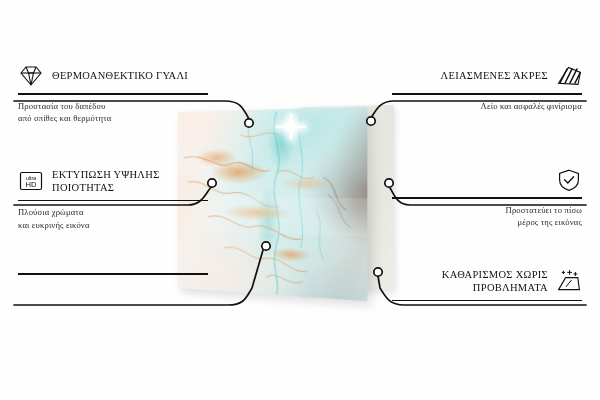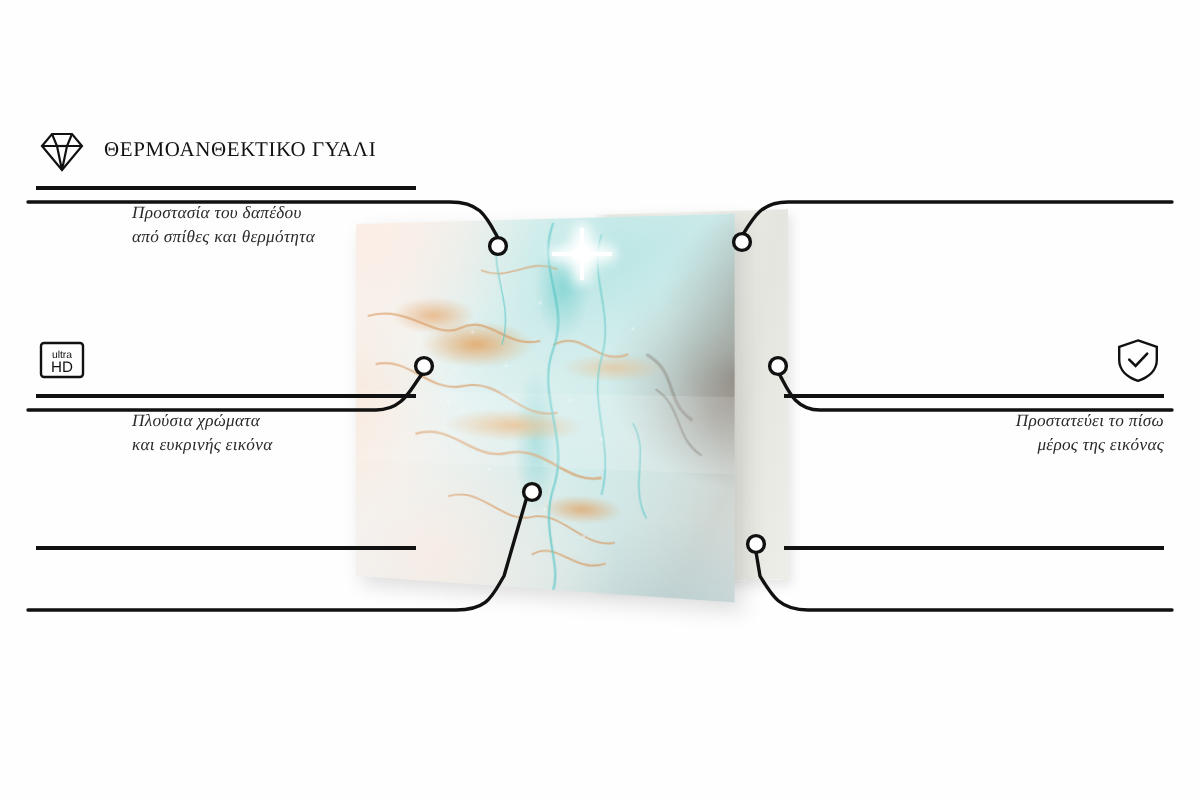--- a/index.html
+++ b/index.html
@@ -79,23 +79,22 @@
   .feat .head{display:flex;align-items:center;gap:8px;}
   .feat.right .head{justify-content:flex-end;}
   .feat .title{
     font-size:10.5px;letter-spacing:.3px;line-height:1.28;color:#121212;
     text-transform:uppercase;
   }
   .feat.left .title{text-align:left;}
   .feat.right .title{text-align:right;}
   .feat .rule{height:1.6px;background:#111;margin:5px 0 5px;width:100%;}
   .feat .desc{
-    font-size:8.6px;line-height:1.45;color:#2a2a2a;font-style:italic;
+    font-size:8.6px;line-height:1.45;color:#2a2a2a;
     letter-spacing:.15px;
-    margin-left:48px;
   }
   .feat.right .desc{text-align:right;}
   .ico{width:26px;height:24px;flex:0 0 26px;display:block;}
   .feat.right .ico{order:2;}
 
   
   #f-tl{left:18px;top:64px;}
   #f-ml{left:18px;top:168px;}
   #f-bl{left:18px;top:268px;}
   #f-tr{left:392px;top:64px;}
@@ -191,38 +190,70 @@
     <div class="desc">Προστασία του δαπέδου<br>από σπίθες και θερμότητα</div>
   </div>
 
   <div class="feat left" id="f-ml">
     <div class="head">
       <svg class="ico" viewBox="0 0 26 24">
         <rect x="2.5" y="3.5" width="21" height="17" rx="1.5" fill="none" stroke="#111" stroke-width="1.2"></rect>
         <text x="13" y="11" font-family="Liberation Sans, sans-serif" font-size="5.2" text-anchor="middle" fill="#111">ultra</text>
         <text x="13" y="18.2" font-family="Liberation Sans, sans-serif" font-size="7.6" text-anchor="middle" fill="#111">HD</text>
       </svg>
+      <div class="title">ΕΚΤΥΠΩΣΗ ΥΨΗΛΗΣ ΠΟΙΟΤΗΤΑΣ</div>
     </div>
     <div class="rule"></div>
     <div class="desc">Πλούσια χρώματα<br>και ευκρινής εικόνα</div>
   </div>
 
   <div class="feat left" id="f-bl">
     <div class="rule"></div>
   </div>
 
+  <div class="feat right" id="f-tr">
+    <div class="head">
+      <svg class="ico" viewBox="0 0 26 24">
+        <g stroke="#111" stroke-width="1.6" stroke-linecap="round">
+          <path d="M4 19 L11 5"></path>
+            <path d="M9 19 L16 5"></path>
+            <path d="M14 19 L21 5"></path>
+            <path d="M19 19 L24 9"></path>
+        </g>
+        <path d="M2.5 19.2 L12.5 3.4 L24.4 8.4 L22 20.4 Z" fill="none" stroke="#111" stroke-width="1.1"></path>
+      </svg>
+      <div class="title">ΛΕΙΑΣΜΕΝΕΣ ΆΚΡΕΣ</div>
+    </div>
+    <div class="rule"></div>
+    <div class="desc">Λείο και ασφαλές φινίρισμα</div>
+  </div>
 
   <div class="feat right" id="f-mr">
     <div class="head">
       <svg class="ico" viewBox="0 0 26 24">
         <path d="M13 2.2 L22.4 5.4 V12 C22.4 17 18.4 20.6 13 22.4 C7.6 20.6 3.6 17 3.6 12 V5.4 Z" fill="none" stroke="#111" stroke-width="1.2"></path>
         <path d="M8.6 11.8 L11.8 15 L17.6 8.8" fill="none" stroke="#111" stroke-width="1.3" stroke-linecap="round"></path>
       </svg>
     </div>
     <div class="rule"></div>
     <div class="desc">Προστατεύει το πίσω<br>μέρος της εικόνας</div>
   </div>
 
   <div class="feat right" id="f-br">
+    <div class="head">
+      <svg class="ico" viewBox="0 0 26 24">
+        <path d="M2.6 20.6 L9.6 8.6 H21.8 L23.4 20.6 Z" fill="none" stroke="#111" stroke-width="1.1"></path>
+        <path d="M10.2 17.6 L15.2 11.4" stroke="#111" stroke-width="1" stroke-linecap="round"></path>
+        <g stroke="#111" stroke-width="1" stroke-linecap="round">
+          <path d="M13.6 5.4 L13.6 1.4"></path>
+            <path d="M11.6 3.4 L15.6 3.4"></path>
+          <path d="M19.4 6.6 L19.4 3.4"></path>
+            <path d="M17.8 5 L21 5"></path>
+          <path d="M7.4 4.6 L7.4 2.2"></path>
+            <path d="M6.2 3.4 L8.6 3.4"></path>
+        </g>
+      </svg>
+      <div class="title">ΚΑΘΑΡΙΣΜΟΣ ΧΩΡΙΣ ΠΡΟΒΛΗΜΑΤΑ</div>
+    </div>
     <div class="rule"></div>
   </div>
 
 </div>
 
 </body></html>

